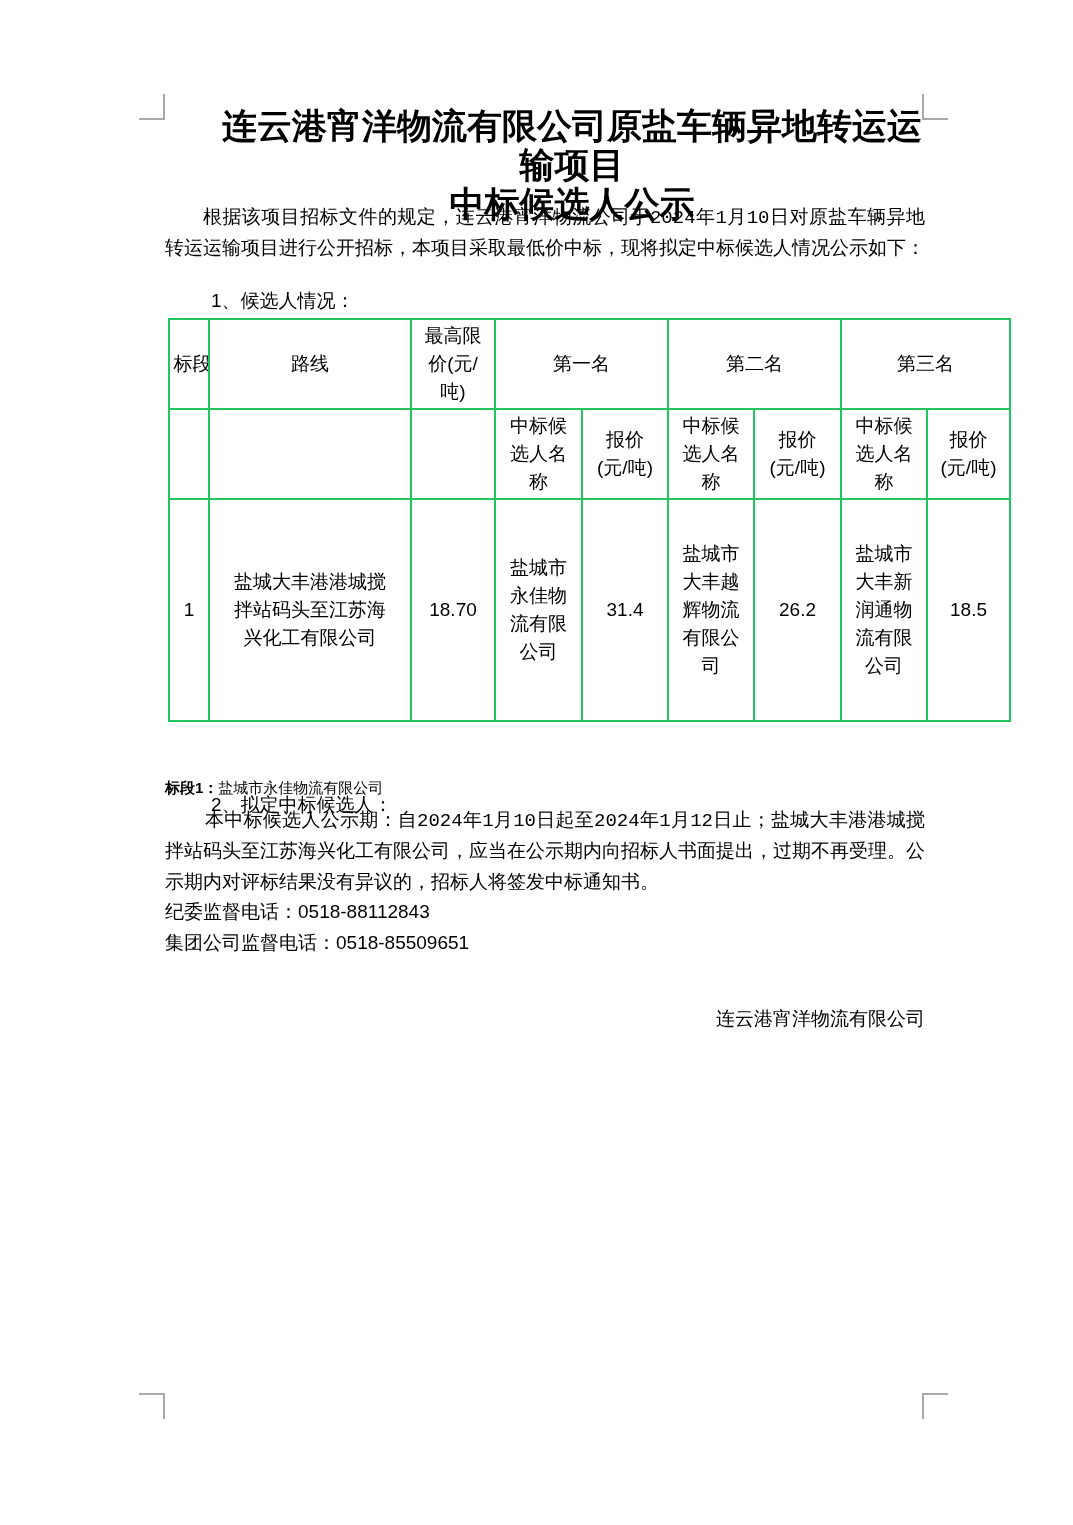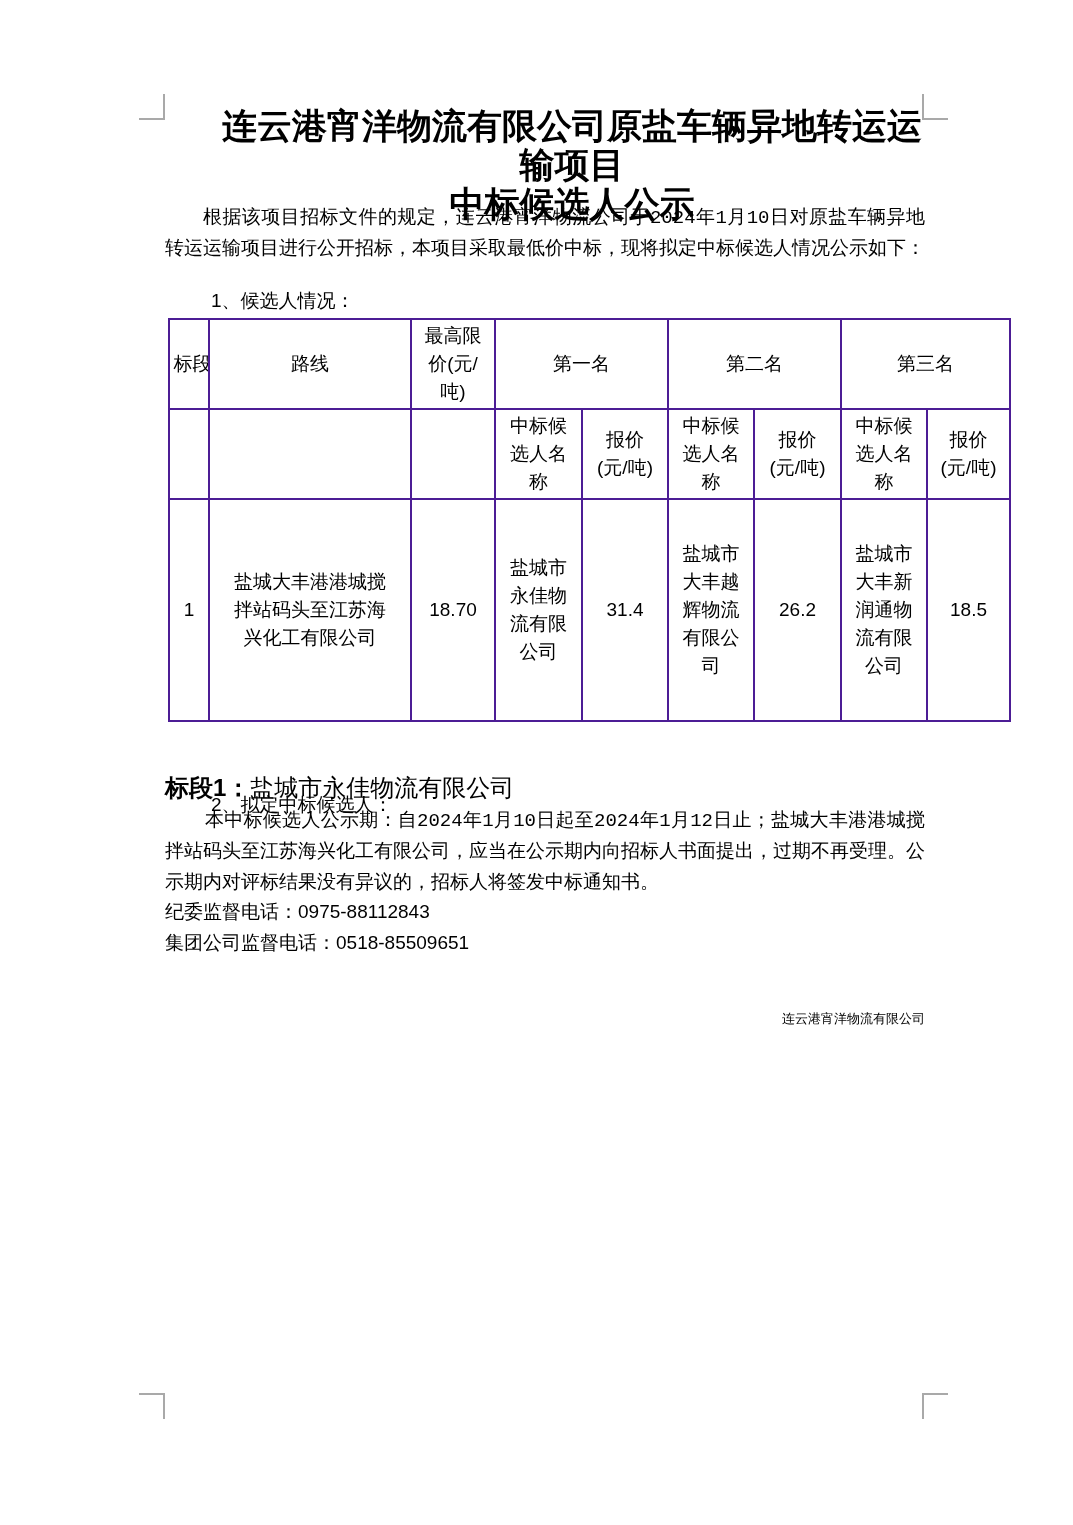--- a/index.html
+++ b/index.html
@@ -33,38 +33,38 @@
   .intro    { position: absolute; left: 165px; top: 203px; width: 760px; text-indent: 38px; }
   .sec-head { position: absolute; left: 165px; top: 288px; width: 758px; padding-left: 46px; font-size: 19px; line-height: 26px; }
   .sec2     { top: 776px; margin-top: 16px; }
 
   
   table.candidates {
     position: absolute; left: 168px; top: 318px;
     width: 841px; table-layout: fixed; border-collapse: collapse;
   }
   table.candidates td {
-    border: 2px solid #4c1d95;
+    border: 2px solid #22c55e;
     text-align: center; vertical-align: middle;
     font-size: 19px; line-height: 28px; padding: 2px;
     overflow: hidden;
   }
   tr.hdr1 td { height: 83px; }
   tr.hdr2 td { height: 88px; }
   tr.data td { height: 222px; }
   .w-narrow { display: inline-block; width: 60px;  word-break: break-all; text-align: center; vertical-align: middle; }
   .w-price  { display: inline-block; width: 68px;  word-break: break-all; text-align: center; vertical-align: middle; }
   .w-route  { display: inline-block; width: 160px; text-align: center; vertical-align: middle; }
 
-  .winner-line { position: absolute; left: 165px; top: 775px; width: 758px; font-size: 24px; line-height: 26px; }
+  .winner-line { position: absolute; left: 165px; top: 775px; width: 758px; font-size: 15px; line-height: 26px; }
   .winner-line .b { font-weight: bold; }
   .notice  { position: absolute; left: 165px; top: 806px; width: 760px; text-indent: 40px; }
   .phone1  { position: absolute; left: 165px; top: 899px; width: 758px; font-size: 19px; line-height: 26px; }
   .phone2  { position: absolute; left: 165px; top: 930px; width: 758px; font-size: 19px; line-height: 26px; }
-  .signature { position: absolute; left: 165px; top: 1003px; width: 760px; text-align: right; font-size: 13px; line-height: 31px; }
+  .signature { position: absolute; left: 165px; top: 1003px; width: 760px; text-align: right; font-size: 19px; line-height: 31px; }
   .signature div { display: block; }
   .sig-date { padding-right: 3px; }
 </style>
 </head>
 <body>
 
 <div class="page">
 
   <div class="crop-mark crop-tl"></div>
   <div class="crop-mark crop-tr"></div>
@@ -125,20 +125,20 @@
       </tr>
     </tbody>
   </table>
 
   <p class="sec-head sec2">2、拟定中标候选人：</p>
 
   <p class="winner-line"><span class="b">标段1</span><span class="b">：</span><span>盐城市永佳物流有限公司</span></p>
 
   <p class="para notice">本中标候选人公示期：自2024年1月10日起至2024年1月12日止；盐城大丰港港城搅拌站码头至江苏海兴化工有限公司，应当在公示期内向招标人书面提出，过期不再受理。公示期内对评标结果没有异议的，招标人将签发中标通知书。</p>
 
-  <p class="phone1">纪委监督电话：0975-88112843</p>
+  <p class="phone1">纪委监督电话：0518-88112843</p>
   <p class="phone2">集团公司监督电话：0518-85509651</p>
 
   <div class="signature">
     <div>连云港宵洋物流有限公司</div>
   </div>
 
 </div>
 
 </body></html>

